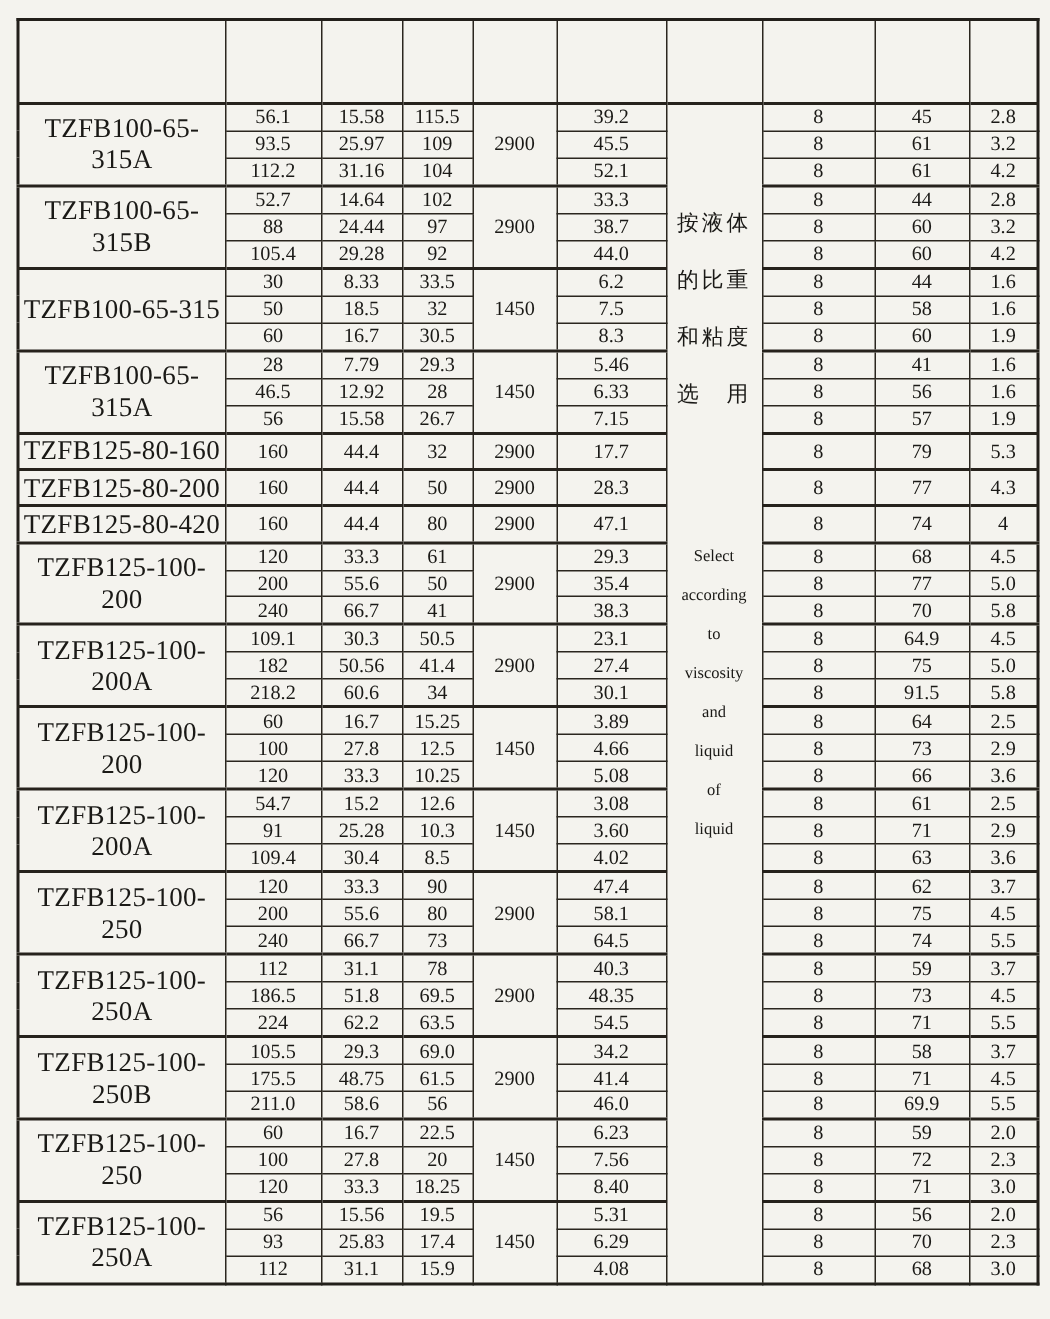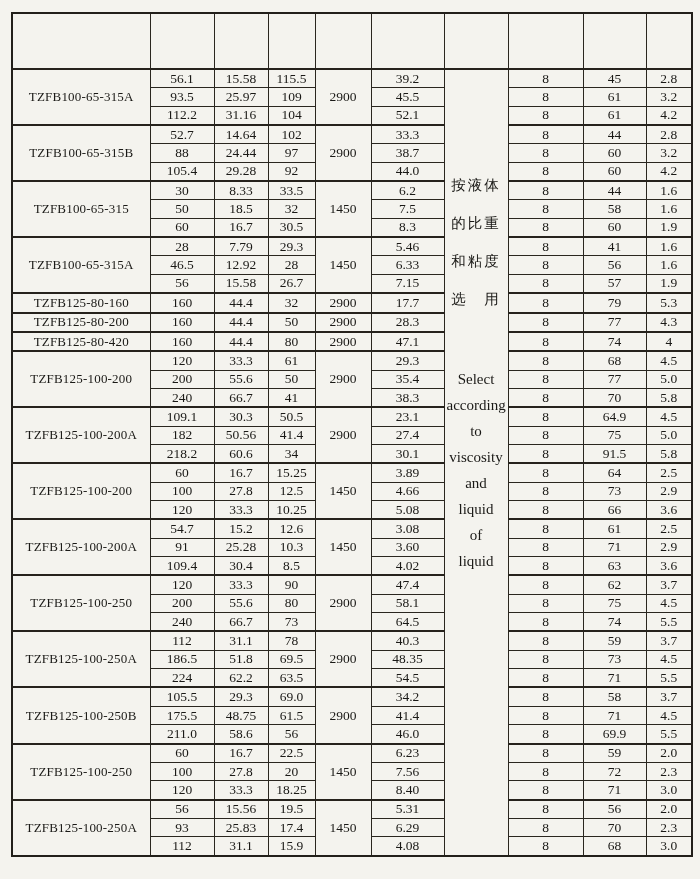--- a/index.html
+++ b/index.html
@@ -26,29 +26,29 @@
     vertical-align: middle;
     overflow: hidden;
   }
   .spec thead th { height: 54px; font-weight: normal; }
   tr.group-start td { border-top: 2px solid #26221c; }
   .hd-cn { font-size: 13.5px; line-height: 15px; letter-spacing: 1px; }
   .hd-en { font-size: 12.5px; line-height: 15px; letter-spacing: 0; }
   .hd-model .hd-cn { font-size: 15px; letter-spacing: 5px; line-height: 20px; }
   .hd-model .hd-en { font-size: 13.5px; letter-spacing: 1px; line-height: 18px; }
   .hd-sm div { font-size: 11.5px; line-height: 12.5px; letter-spacing: 0; }
-  td.model-cell { font-size: 13px; letter-spacing: 0.2px; }
+  td.model-cell { font-size: 18px; letter-spacing: 0.2px; }
   td.num-cell { font-size: 13.5px; }
   td.power-cell {
     vertical-align: top;
     position: relative;
   }
-  .note-cn { padding-top: 96px; font-size: 14.5px; letter-spacing: 2px; }
+  .note-cn { padding-top: 60px; font-size: 14.5px; letter-spacing: 2px; }
   .note-cn div { line-height: 38px; }
-  .note-en { margin-top: 48px; font-size: 15px; }
+  .note-en { margin-top: 76px; font-size: 11px; }
   .note-en div { line-height: 26px; }
 </style>
 </head>
 <body>
 
 <div class="sheet">
   <table class="spec" id="spec-table">
     <colgroup id="spec-colgroup">
         <col style="width: 138px;">
         <col style="width: 64px;">

